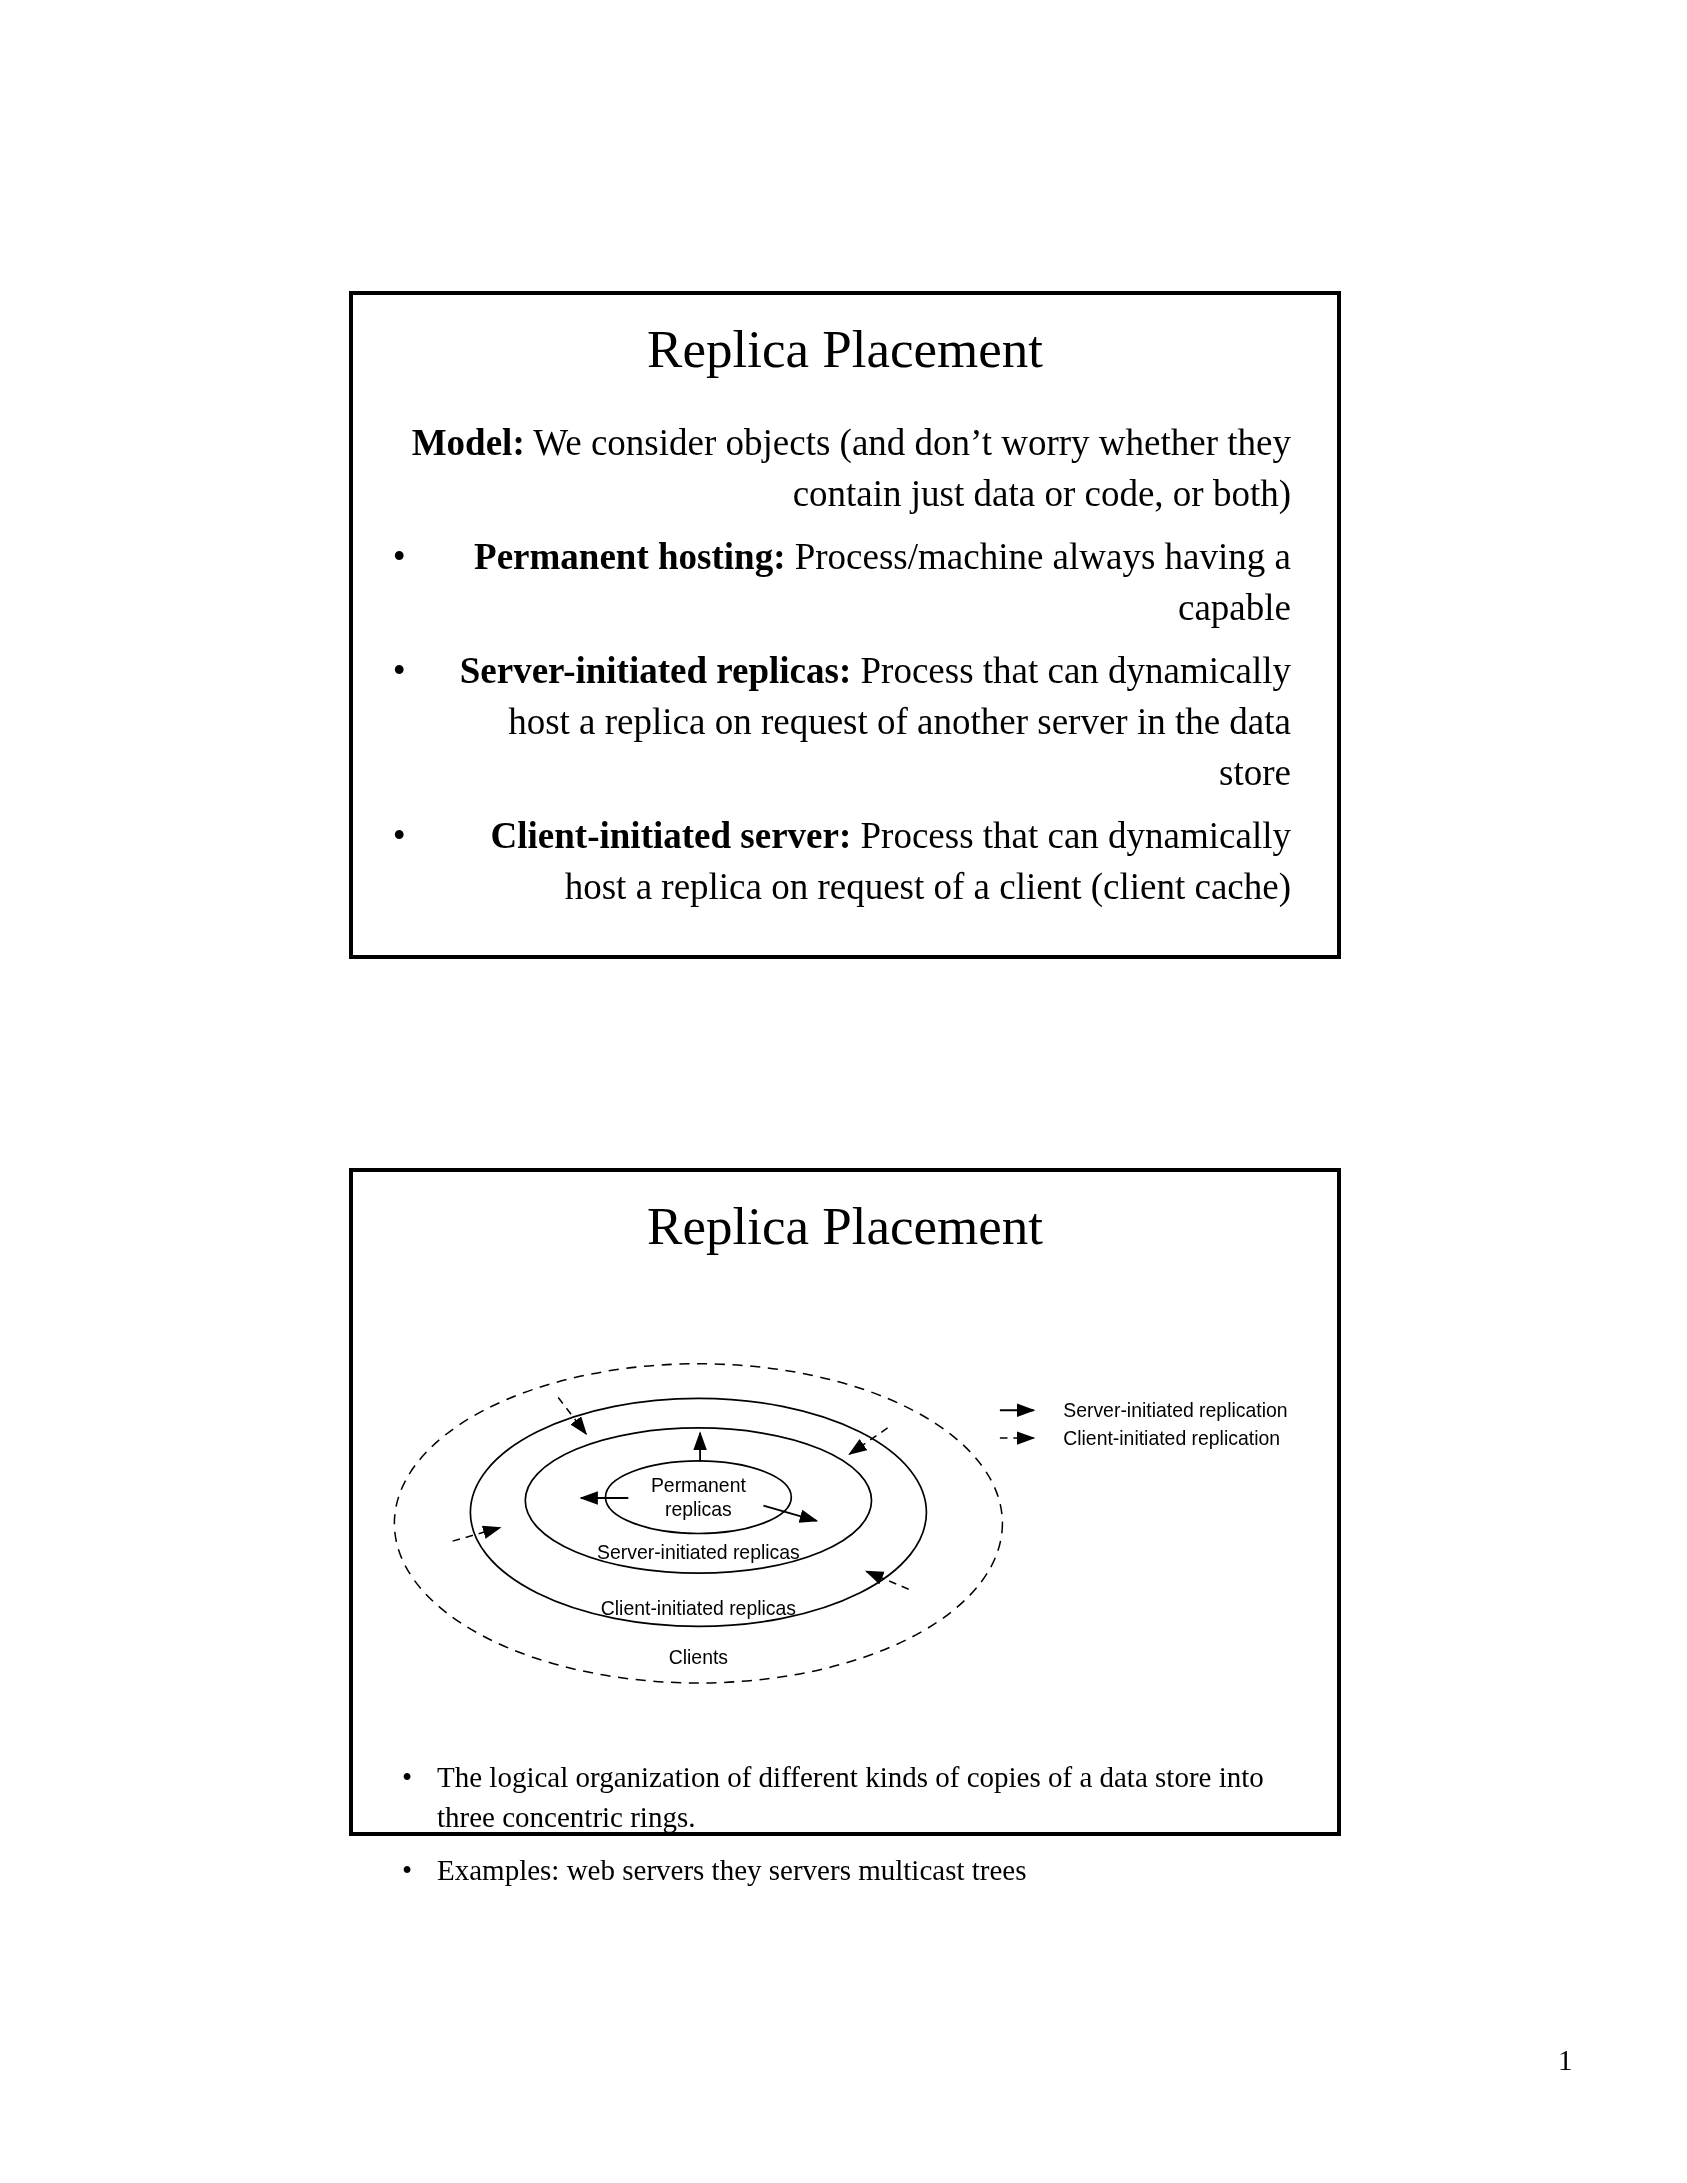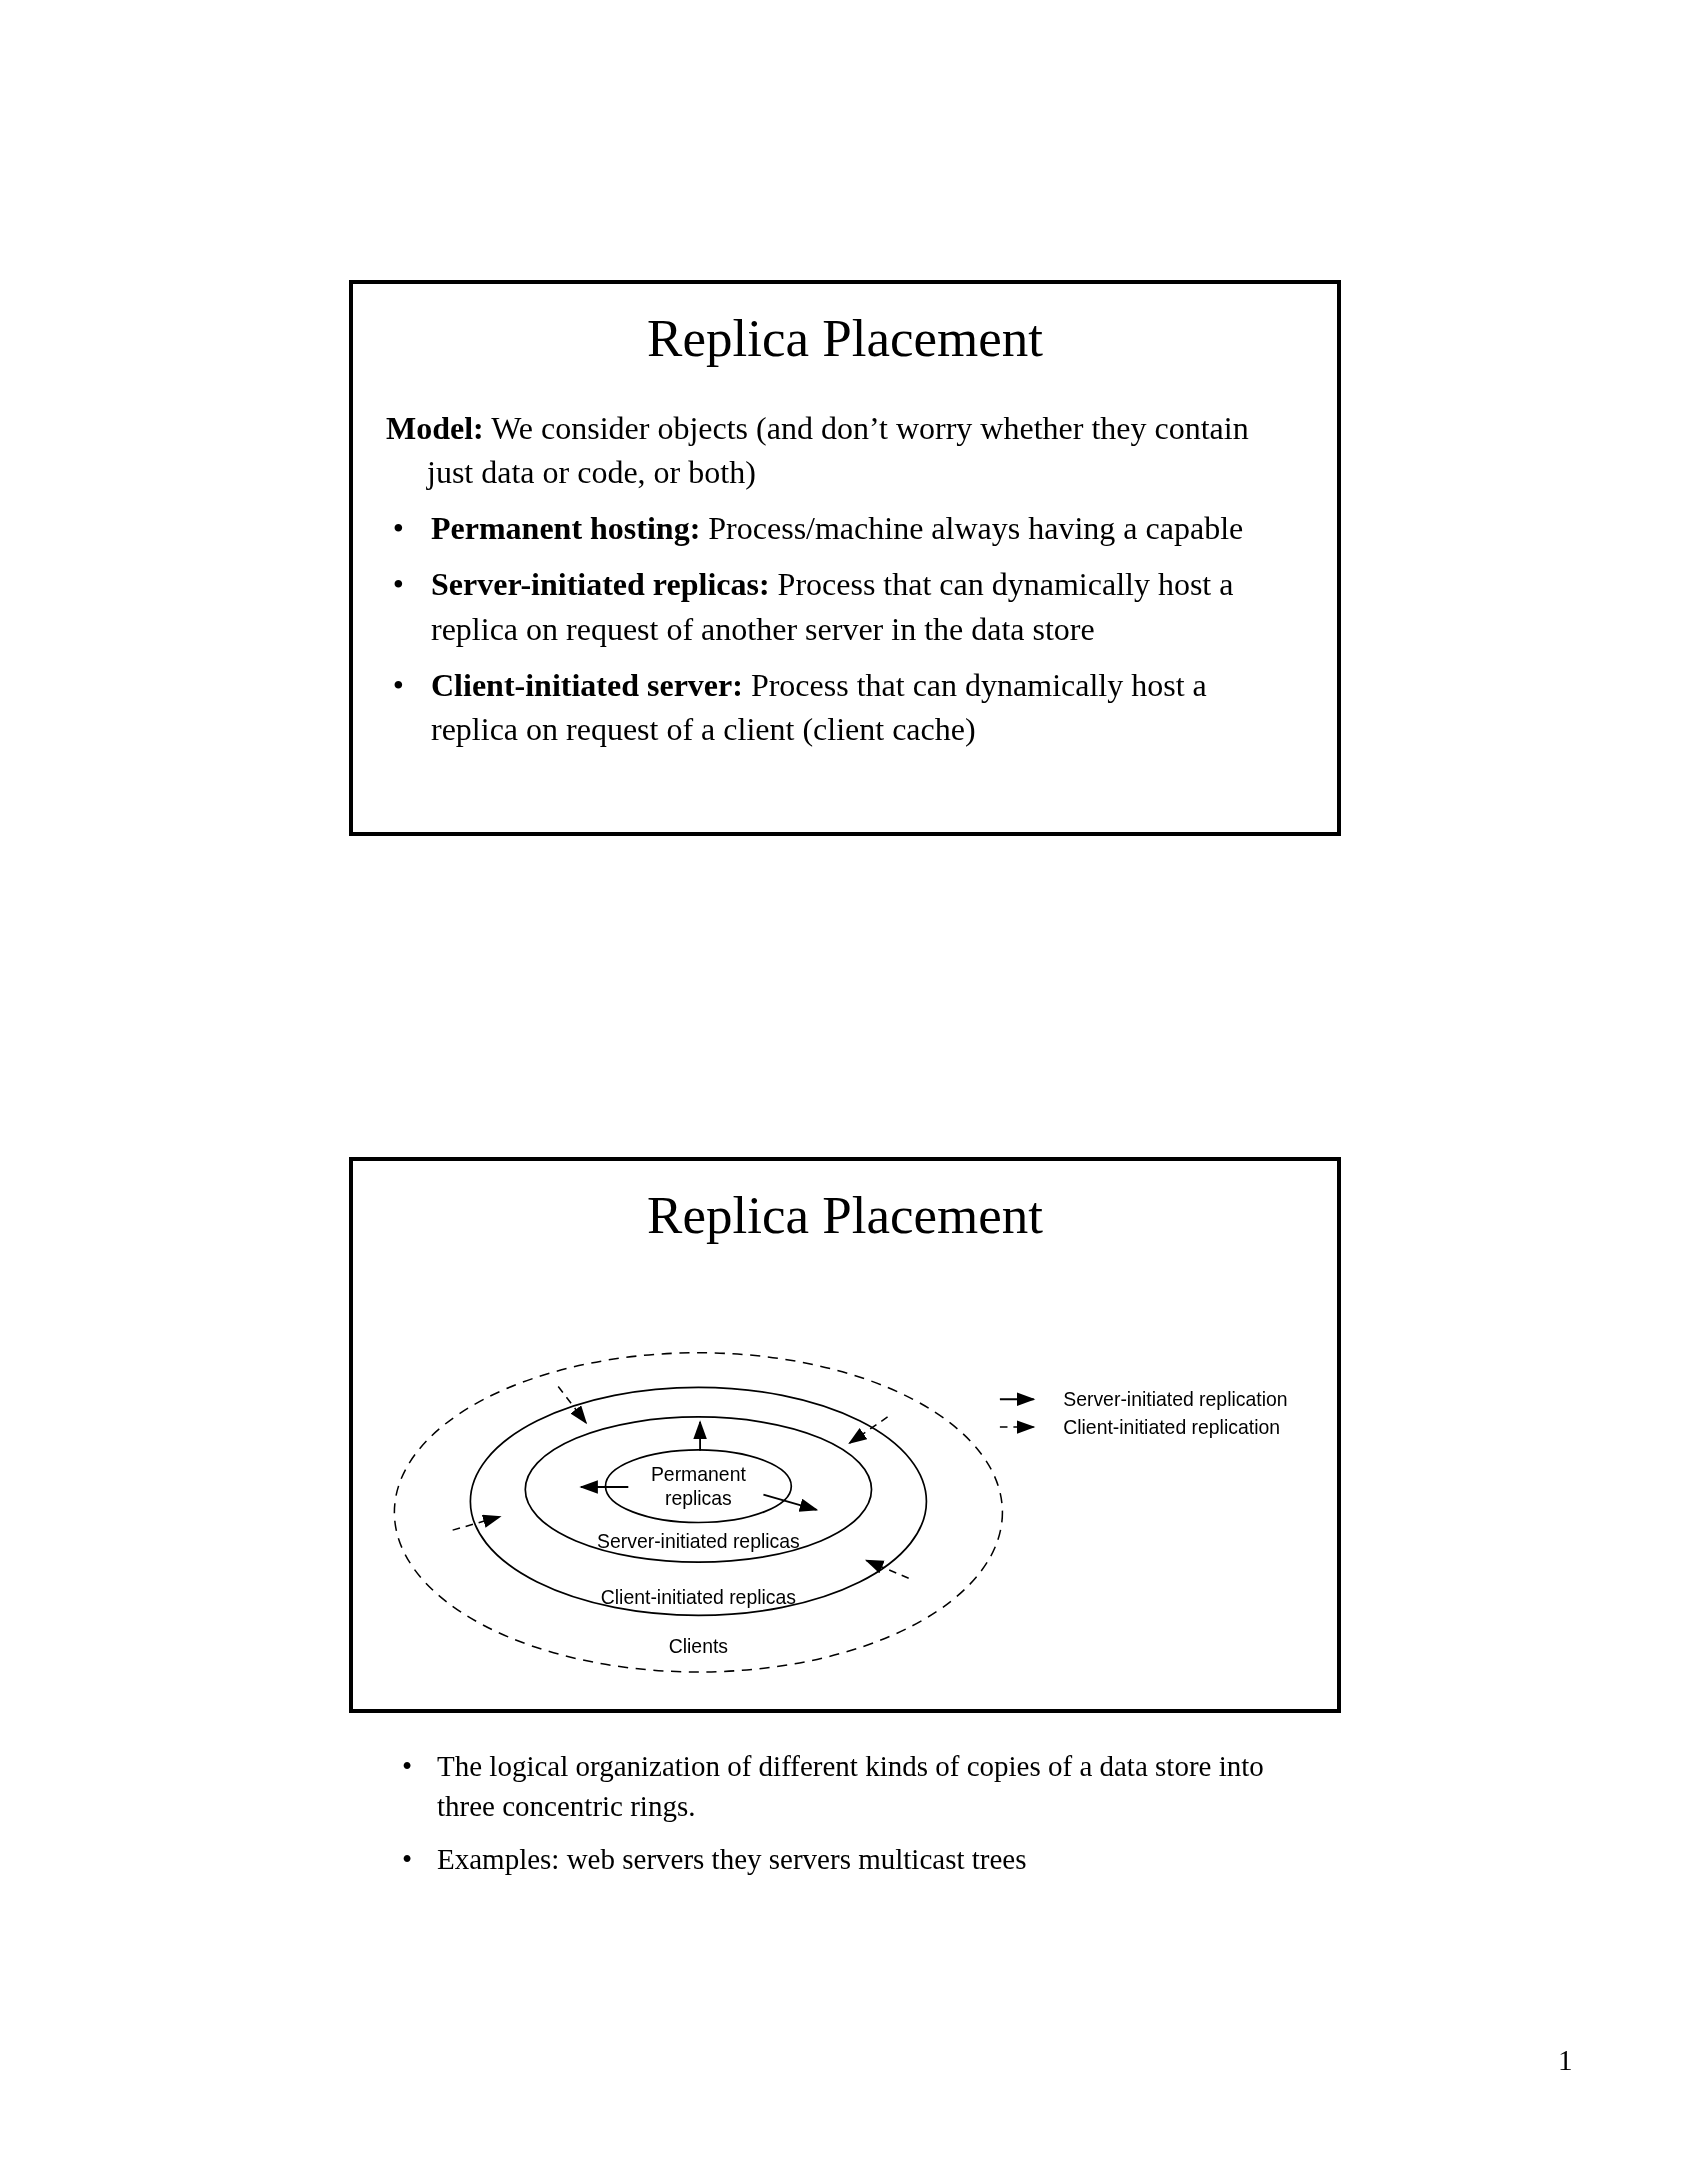--- a/index.html
+++ b/index.html
@@ -3,33 +3,33 @@
 <meta charset="utf-8">
 <style>
   * { margin:0; padding:0; box-sizing:border-box; }
   html,body { background:#ffffff; }
   body {
     width:1687px; height:2183px; position:relative;
     font-family:"Liberation Serif","DejaVu Serif",serif;
     color:#000;
   }
   .slide {
-    position:absolute; left:349px; width:992px; height:556px;
-    border:4.2px solid #000; background:#fff;
+    position:absolute; left:349px; width:992px; height:668px;
+    border:4.2px solid #000; background:#fff;margin-top:11px;
   }
   #slide1 { top:280px; }
   #slide2 { top:1157px; }
   .slide-title {
     position:absolute; top:25px; left:0; width:100%;
     text-align:center; font-size:53px; line-height:1.1;
     letter-spacing:0px; font-weight:normal;
   }
   .body-block {
     position:absolute; left:33px; top:122px; width:905px;
-    font-size:32px; line-height:1.38;
+    font-size:37px; line-height:1.38;text-align:right;
   }
   .para {
     padding-left:41px; text-indent:-41px; margin-bottom:12px;
   }
   .lead { font-weight:bold; }
   .bullet-item {
     position:relative; padding-left:45px; margin-bottom:12px;
   }
   .bullet-item .bullet-marker {
     position:absolute; left:6.8px; top:0;

